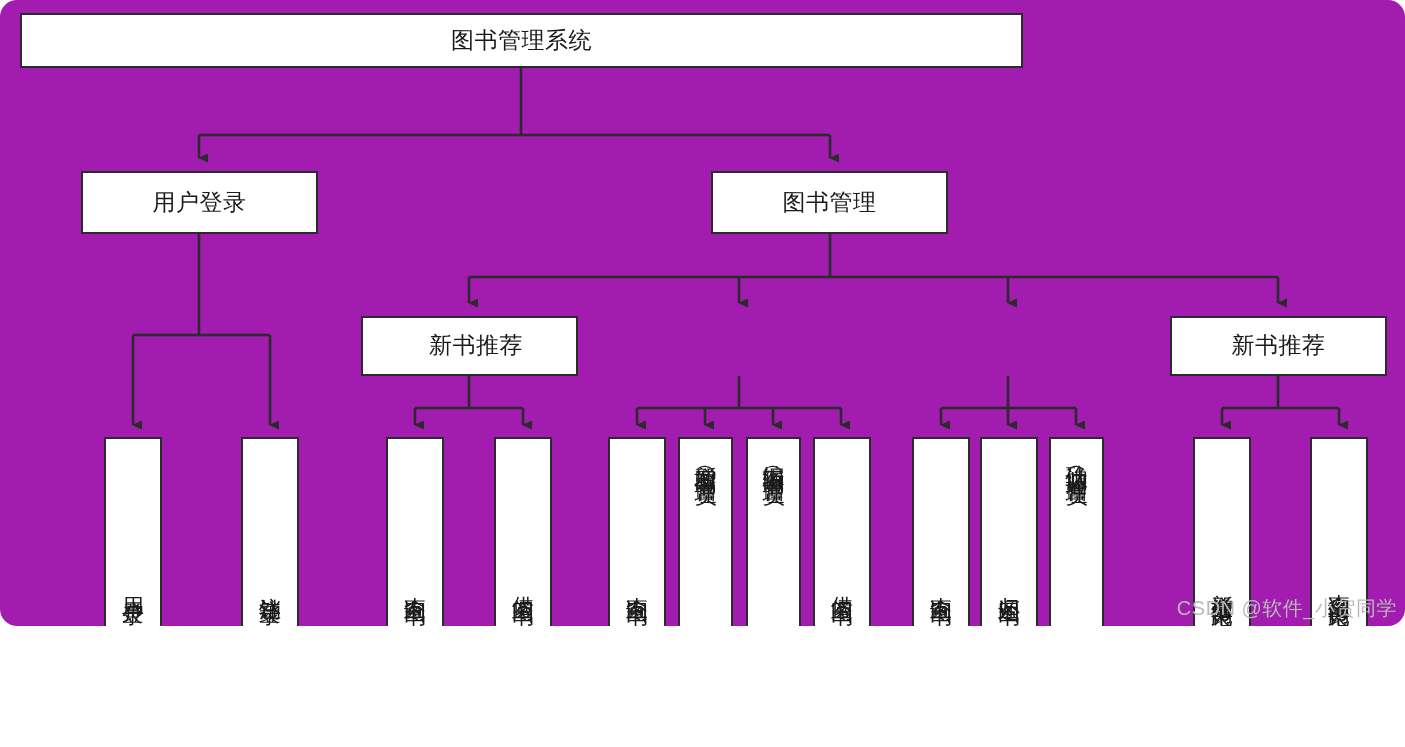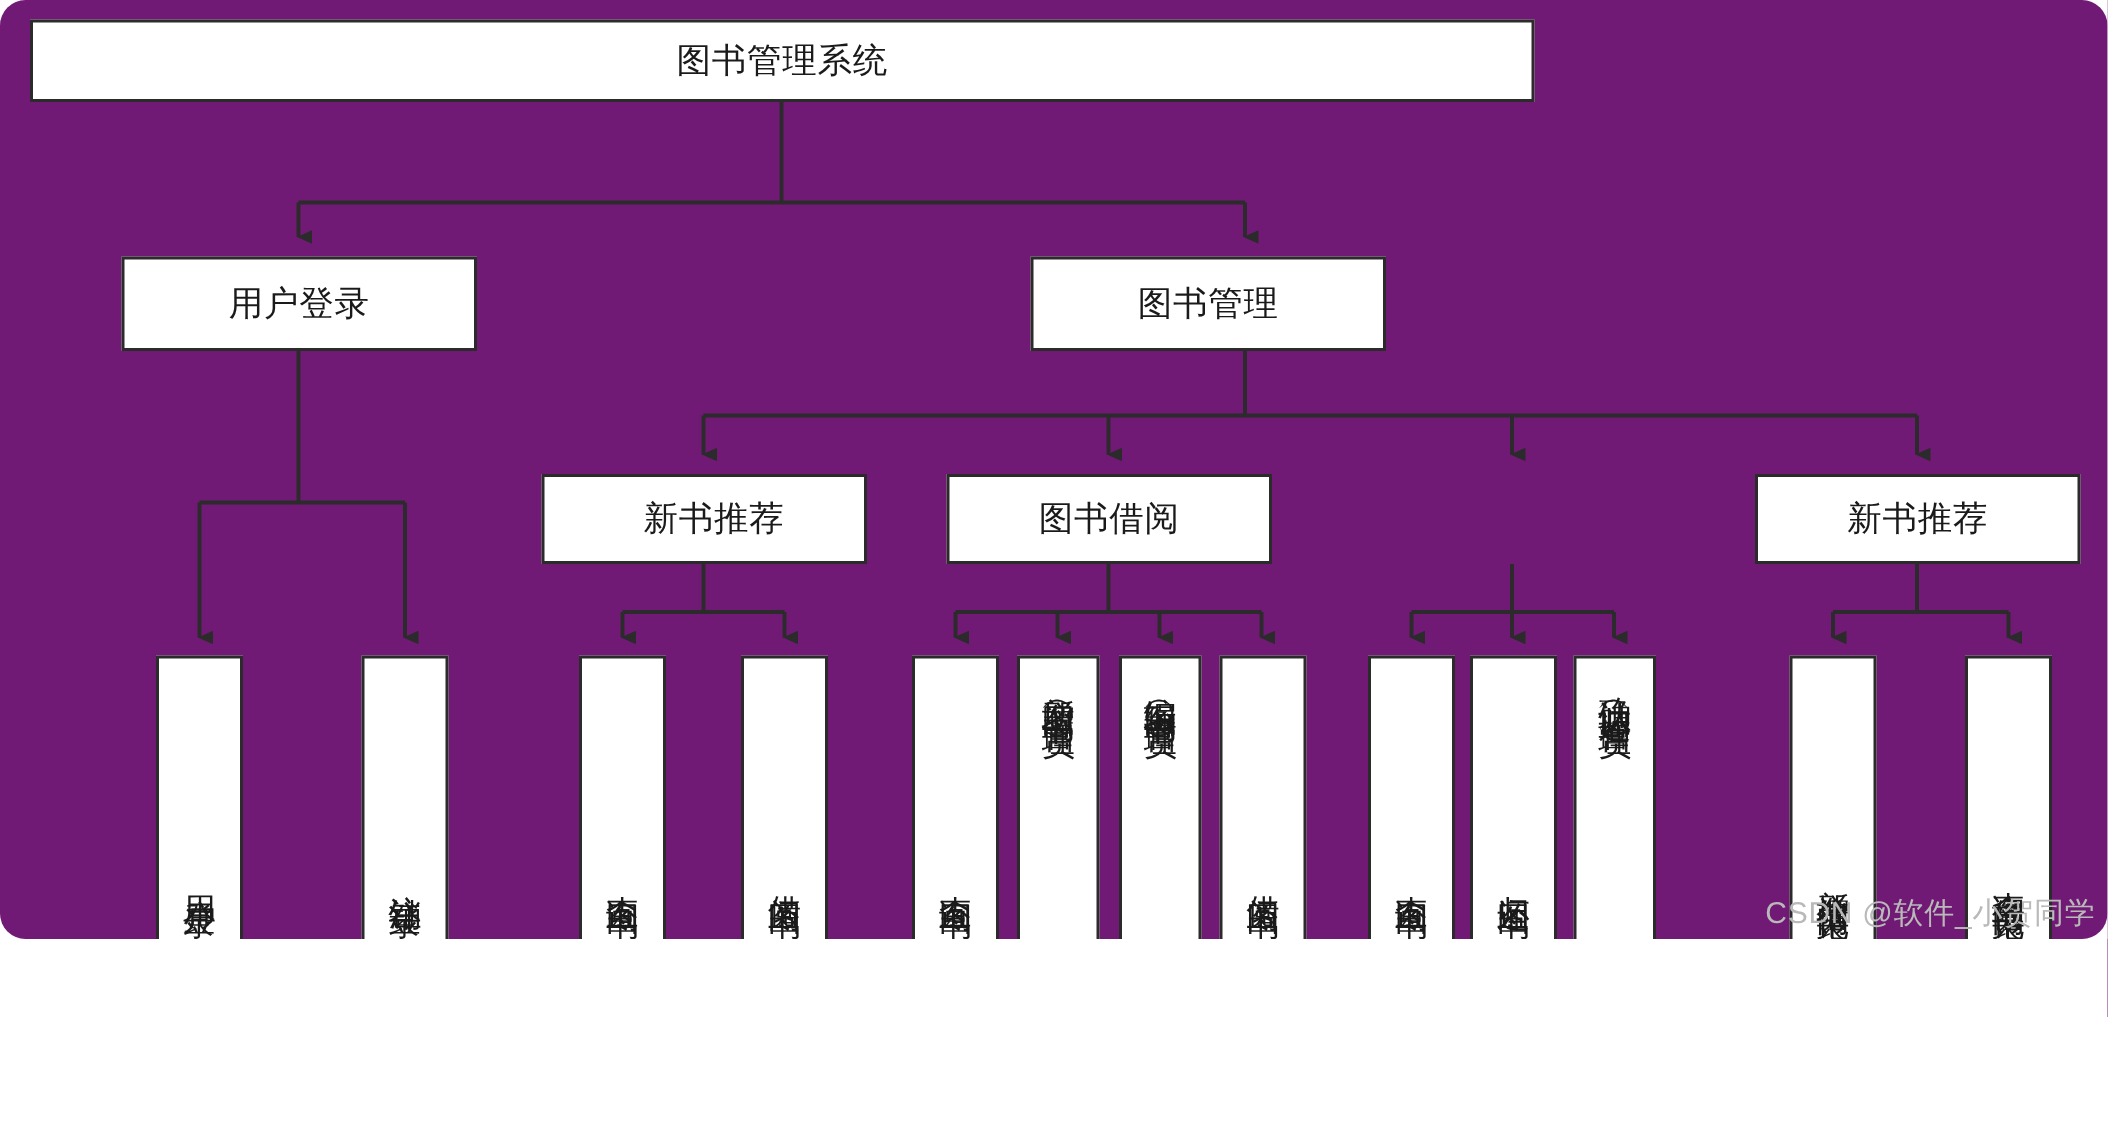--- a/index.html
+++ b/index.html
@@ -8,21 +8,21 @@
     padding: 0;
     background: #ffffff;
   }
   body {
     font-family: "Liberation Sans", "DejaVu Sans", sans-serif;
   }
   #diagram-root {
     position: relative;
     width: 1405px;
     height: 626px;
-    background: #701a75;
+    background: #a21caf;
     overflow: hidden;
     border-radius: 17px;
   }
   #edges-layer {
     position: absolute;
     left: 0;
     top: 0;
     width: 1405px;
     height: 747px;
     pointer-events: none;
@@ -132,30 +132,27 @@
     </g>
   </svg>
 
   <div class="node horiz" style="left:20px; top:13px; width:1003px; height:55px;">
     <span class="node-label">图书管理系统</span>
   </div>
 
   <div class="node horiz" style="left:81px; top:171px; width:237px; height:63px;">
     <span class="node-label">用户登录</span>
   </div>
-  <div class="node horiz" style="left:687px; top:171px; width:237px; height:63px;">
+  <div class="node horiz" style="left:711px; top:171px; width:237px; height:63px;">
     <span class="node-label">图书管理</span>
   </div>
 
   <div class="node horiz" style="left:361px; top:316px; width:217px; height:60px;padding-left:13px;">
     <span class="node-label">新书推荐</span>
   </div>
-  <div class="node horiz" style="left:631px; top:316px; width:217px; height:60px;">
-    <span class="node-label">图书借阅</span>
-  </div>
   <div class="node horiz" style="left:1170px; top:316px; width:217px; height:60px;">
     <span class="node-label">新书推荐</span>
   </div>
 
   <div class="node vert center" style="left:104px; top:437px; width:58px; height:296px;">
     <span class="node-label">用户登录</span>
   </div>
   <div class="node vert center" style="left:241px; top:437px; width:58px; height:296px;">
     <span class="node-label">注销登录</span>
   </div>

